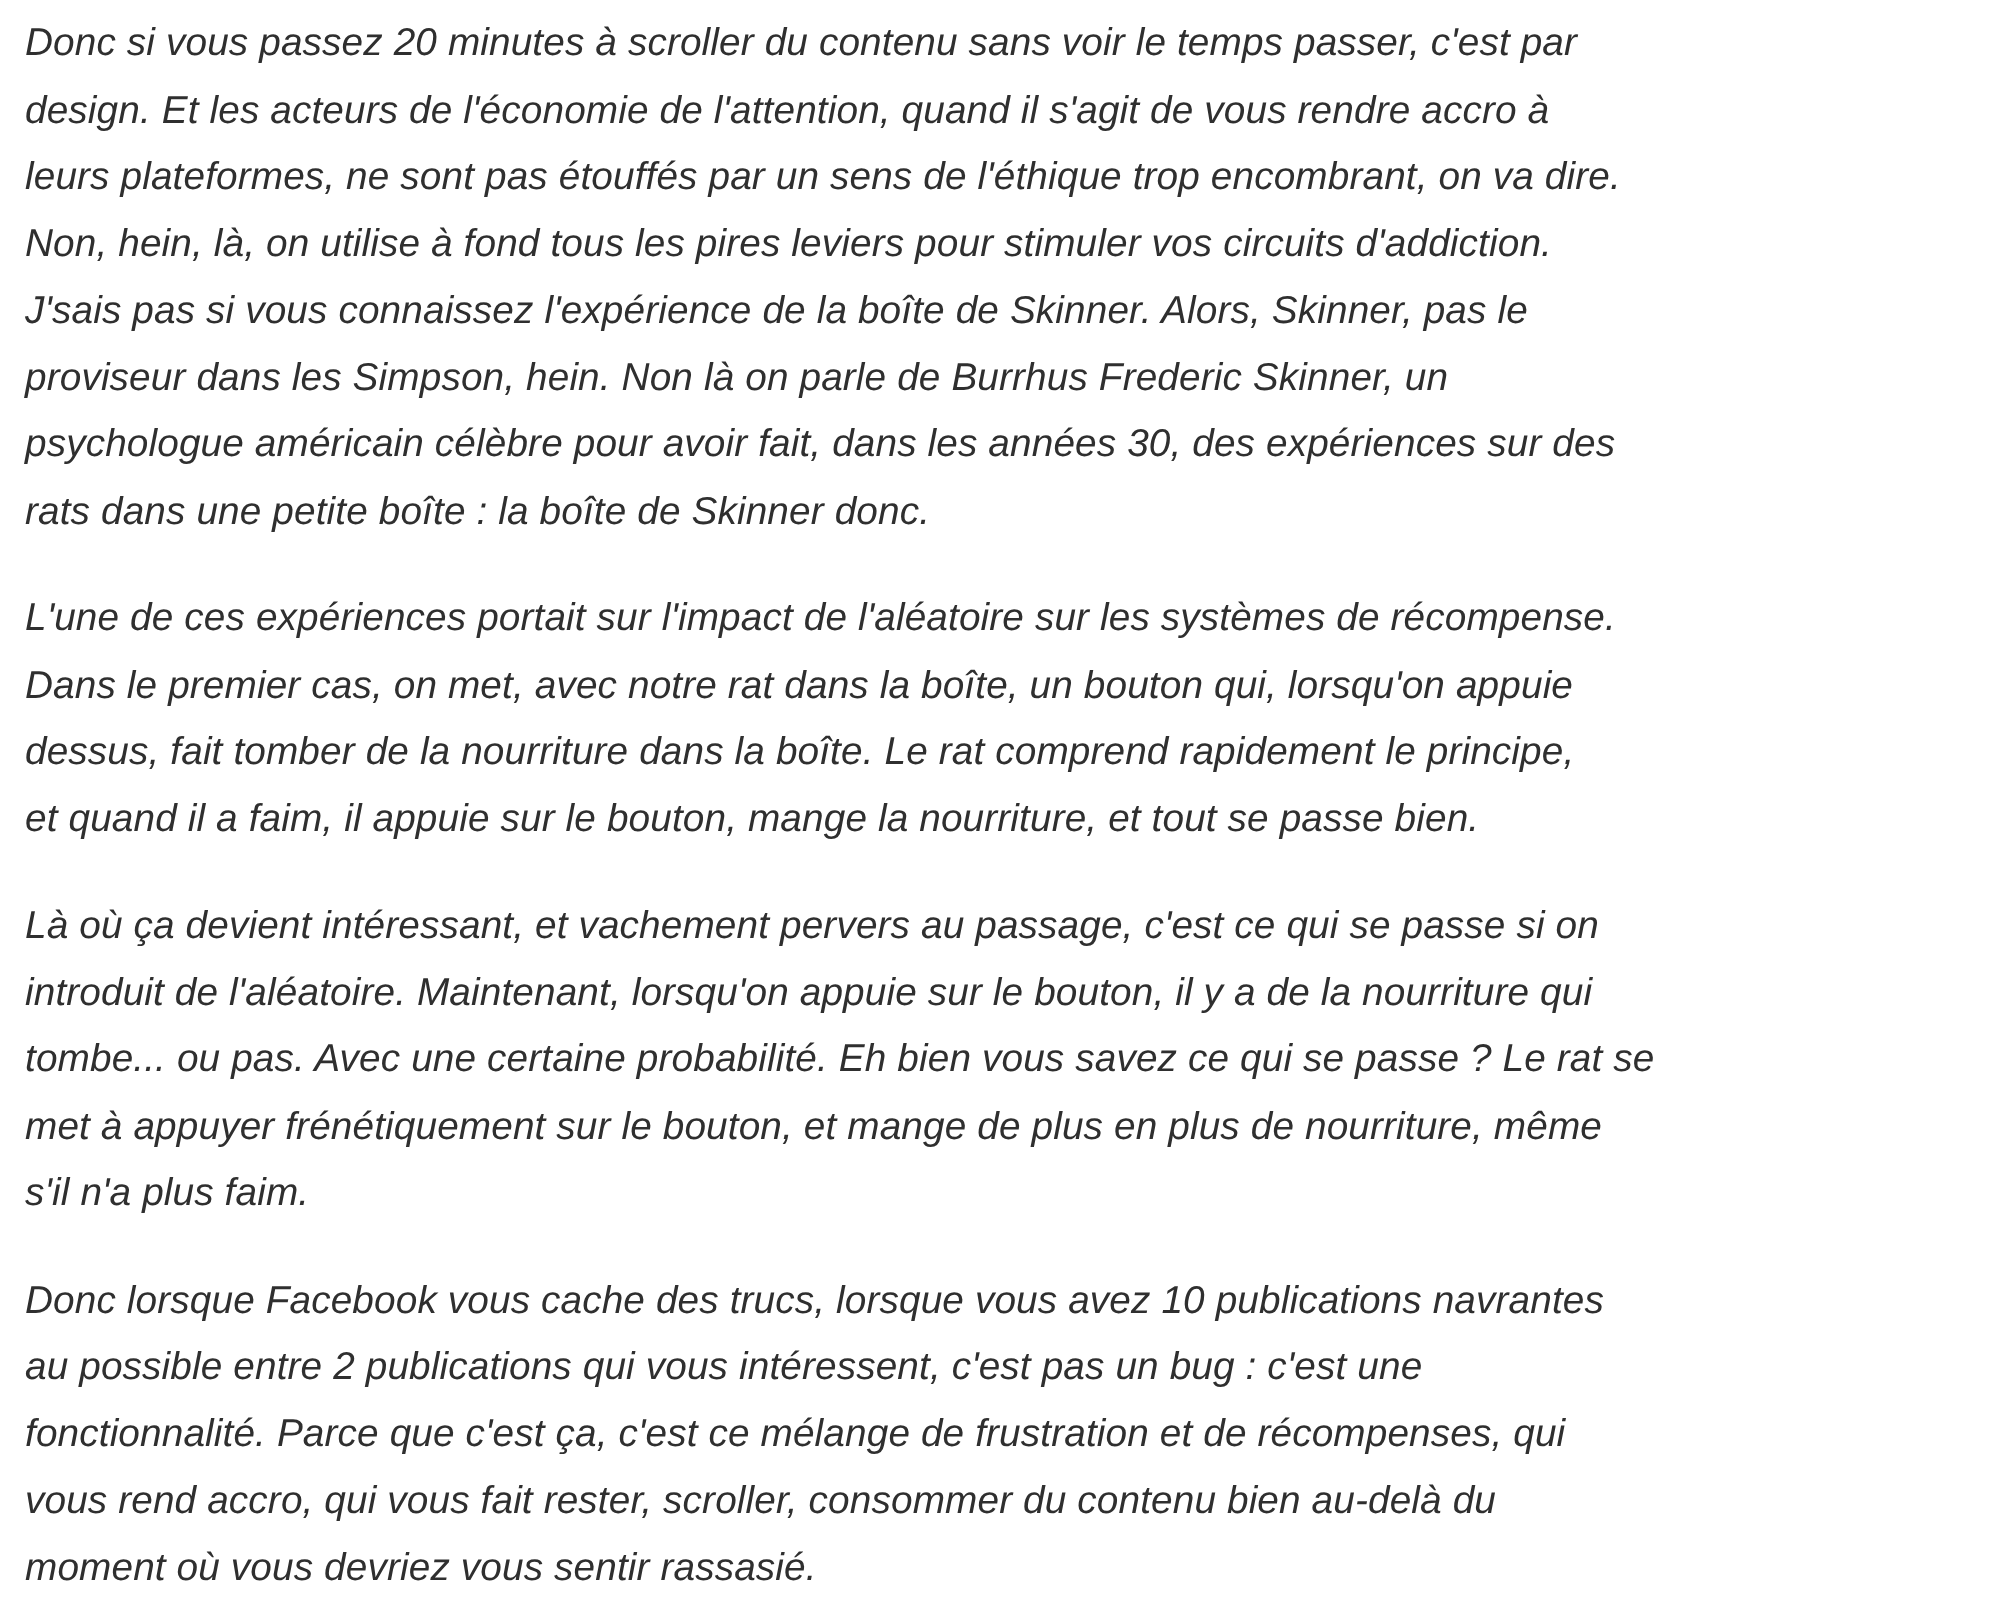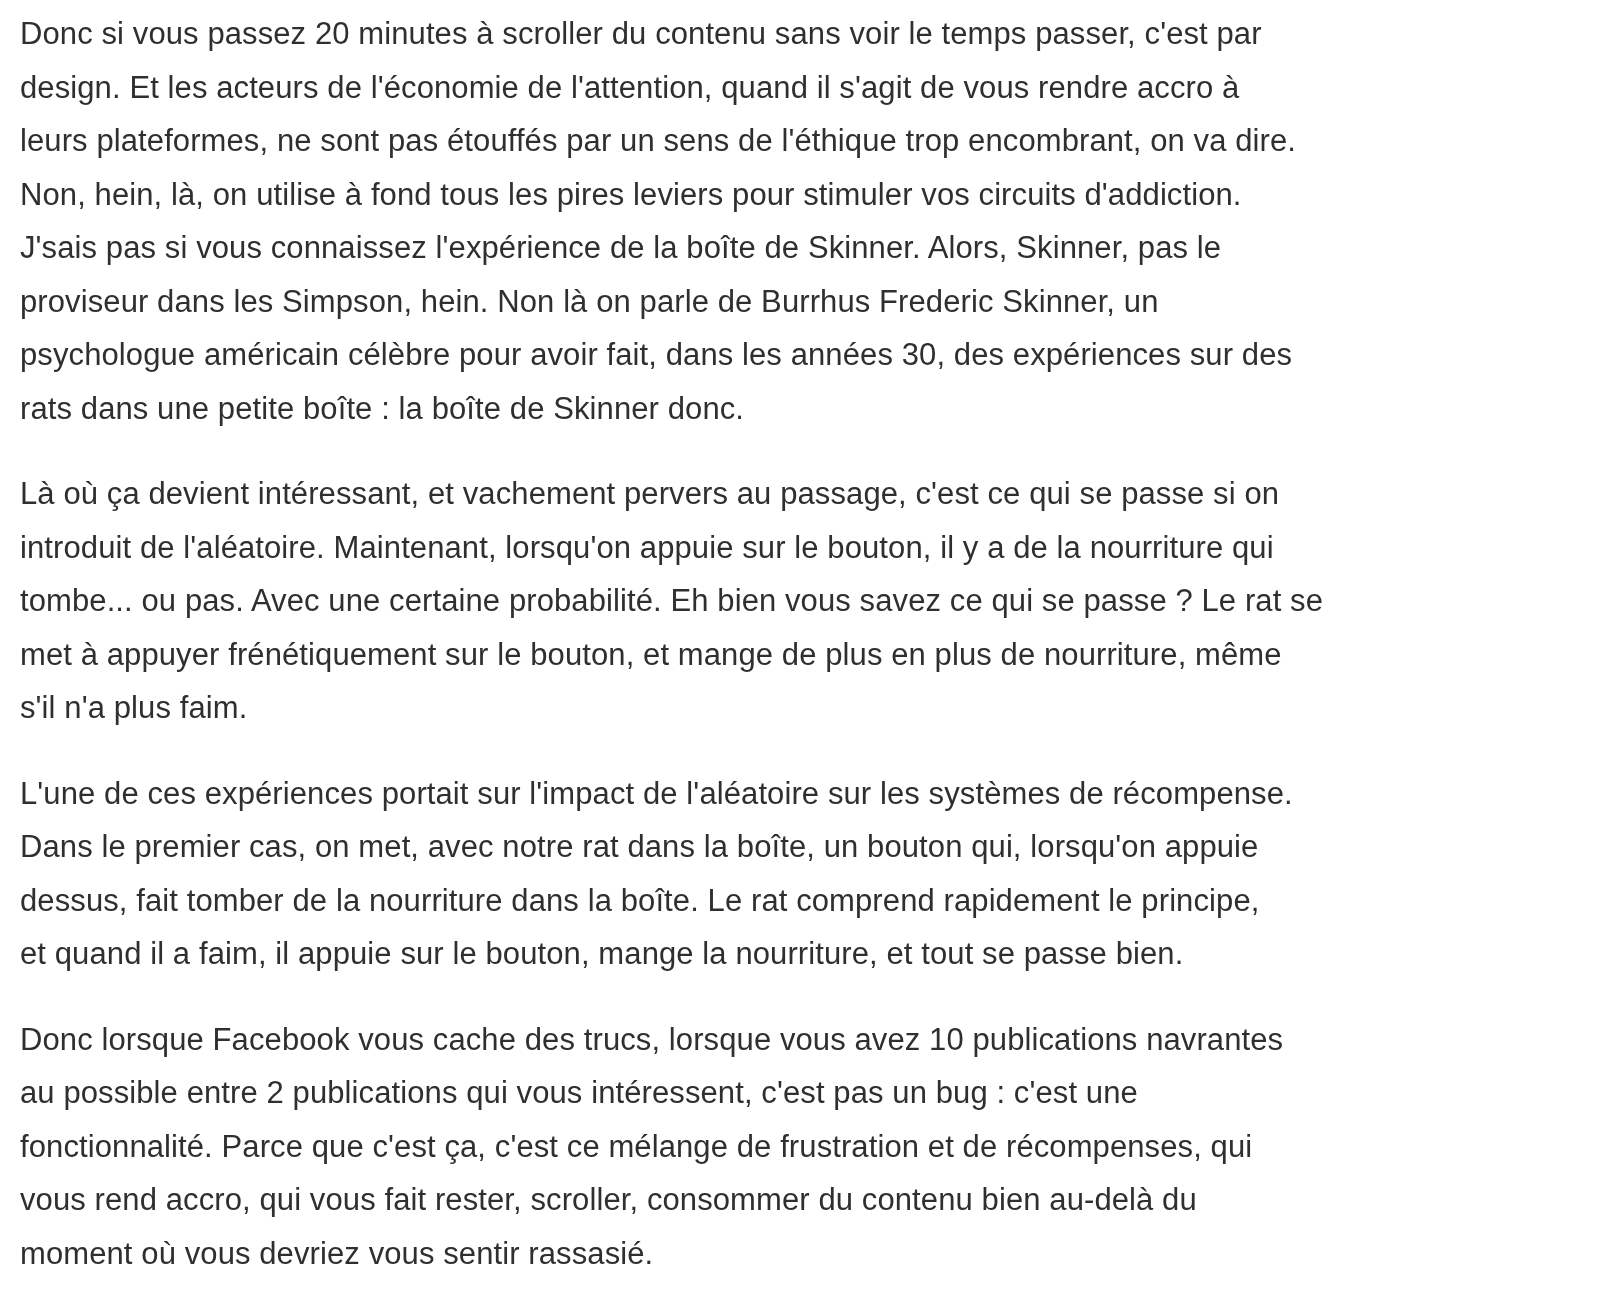--- a/index.html
+++ b/index.html
@@ -14,20 +14,21 @@
     box-sizing: border-box;
     padding: 7px 20px 0 20px;
     font-family: "Liberation Sans", "DejaVu Sans", sans-serif;
     font-size: 31px;
     line-height: 53.5px;
     color: #2f2f2f;
     -webkit-font-smoothing: antialiased;
   }
   article {
     width: 100%;
+    font-style: italic;
   }
   p.para {
     margin: 0 0 32px 0;
     white-space: pre-line;   
     letter-spacing: 0.1px;
   }
   p.para:last-child {
     margin-bottom: 0;
   }
 </style>
@@ -36,27 +37,27 @@
 
 <article>
   <p class="para">Donc si vous passez 20 minutes à scroller du contenu sans voir le temps passer, c'est par
 design. Et les acteurs de l'économie de l'attention, quand il s'agit de vous rendre accro à
 leurs plateformes, ne sont pas étouffés par un sens de l'éthique trop encombrant, on va dire.
 Non, hein, là, on utilise à fond tous les pires leviers pour stimuler vos circuits d'addiction.
 J'sais pas si vous connaissez l'expérience de la boîte de Skinner. Alors, Skinner, pas le
 proviseur dans les Simpson, hein. Non là on parle de Burrhus Frederic Skinner, un
 psychologue américain célèbre pour avoir fait, dans les années 30, des expériences sur des
 rats dans une petite boîte : la boîte de Skinner donc.</p>
+  <p class="para">L'une de ces expériences portait sur l'impact de l'aléatoire sur les systèmes de récompense.
+Dans le premier cas, on met, avec notre rat dans la boîte, un bouton qui, lorsqu'on appuie
+dessus, fait tomber de la nourriture dans la boîte. Le rat comprend rapidement le principe,
+et quand il a faim, il appuie sur le bouton, mange la nourriture, et tout se passe bien.</p>
   <p class="para">Là où ça devient intéressant, et vachement pervers au passage, c'est ce qui se passe si on
 introduit de l'aléatoire. Maintenant, lorsqu'on appuie sur le bouton, il y a de la nourriture qui
 tombe... ou pas. Avec une certaine probabilité. Eh bien vous savez ce qui se passe ? Le rat se
 met à appuyer frénétiquement sur le bouton, et mange de plus en plus de nourriture, même
 s'il n'a plus faim.</p>
-  <p class="para">L'une de ces expériences portait sur l'impact de l'aléatoire sur les systèmes de récompense.
-Dans le premier cas, on met, avec notre rat dans la boîte, un bouton qui, lorsqu'on appuie
-dessus, fait tomber de la nourriture dans la boîte. Le rat comprend rapidement le principe,
-et quand il a faim, il appuie sur le bouton, mange la nourriture, et tout se passe bien.</p>
   <p class="para">Donc lorsque Facebook vous cache des trucs, lorsque vous avez 10 publications navrantes
 au possible entre 2 publications qui vous intéressent, c'est pas un bug : c'est une
 fonctionnalité. Parce que c'est ça, c'est ce mélange de frustration et de récompenses, qui
 vous rend accro, qui vous fait rester, scroller, consommer du contenu bien au-delà du
 moment où vous devriez vous sentir rassasié.</p>
 </article>
 
 </body></html>

